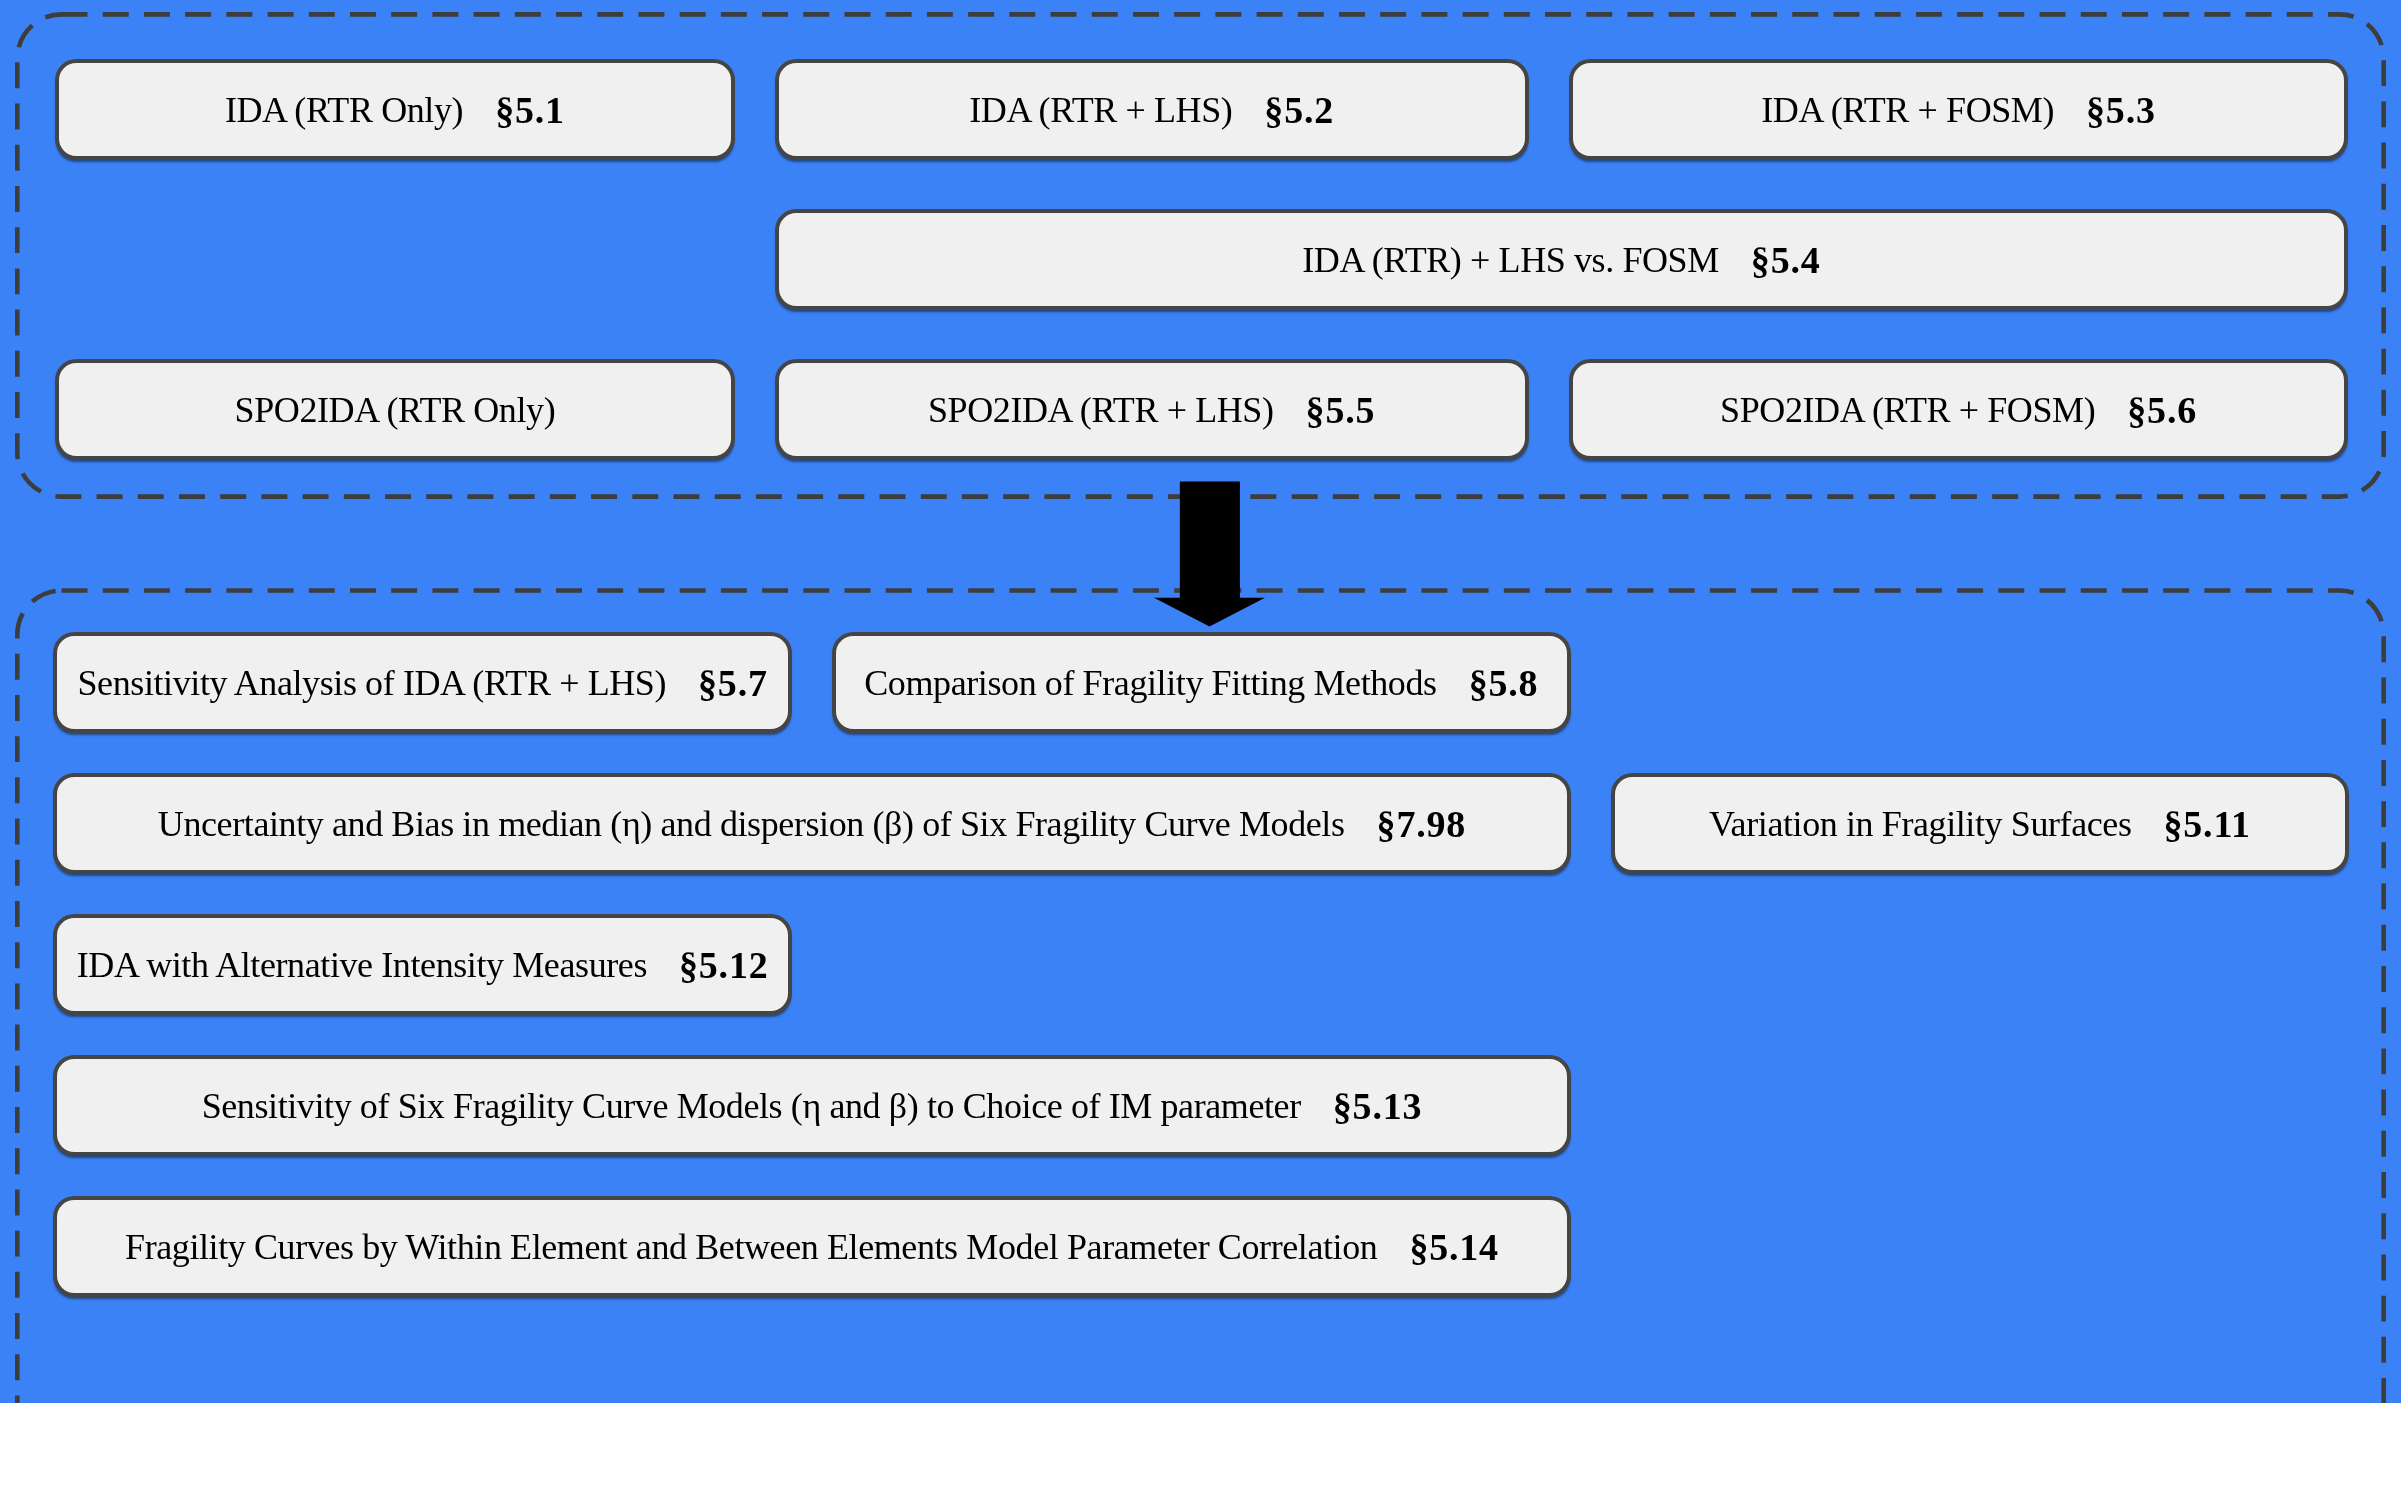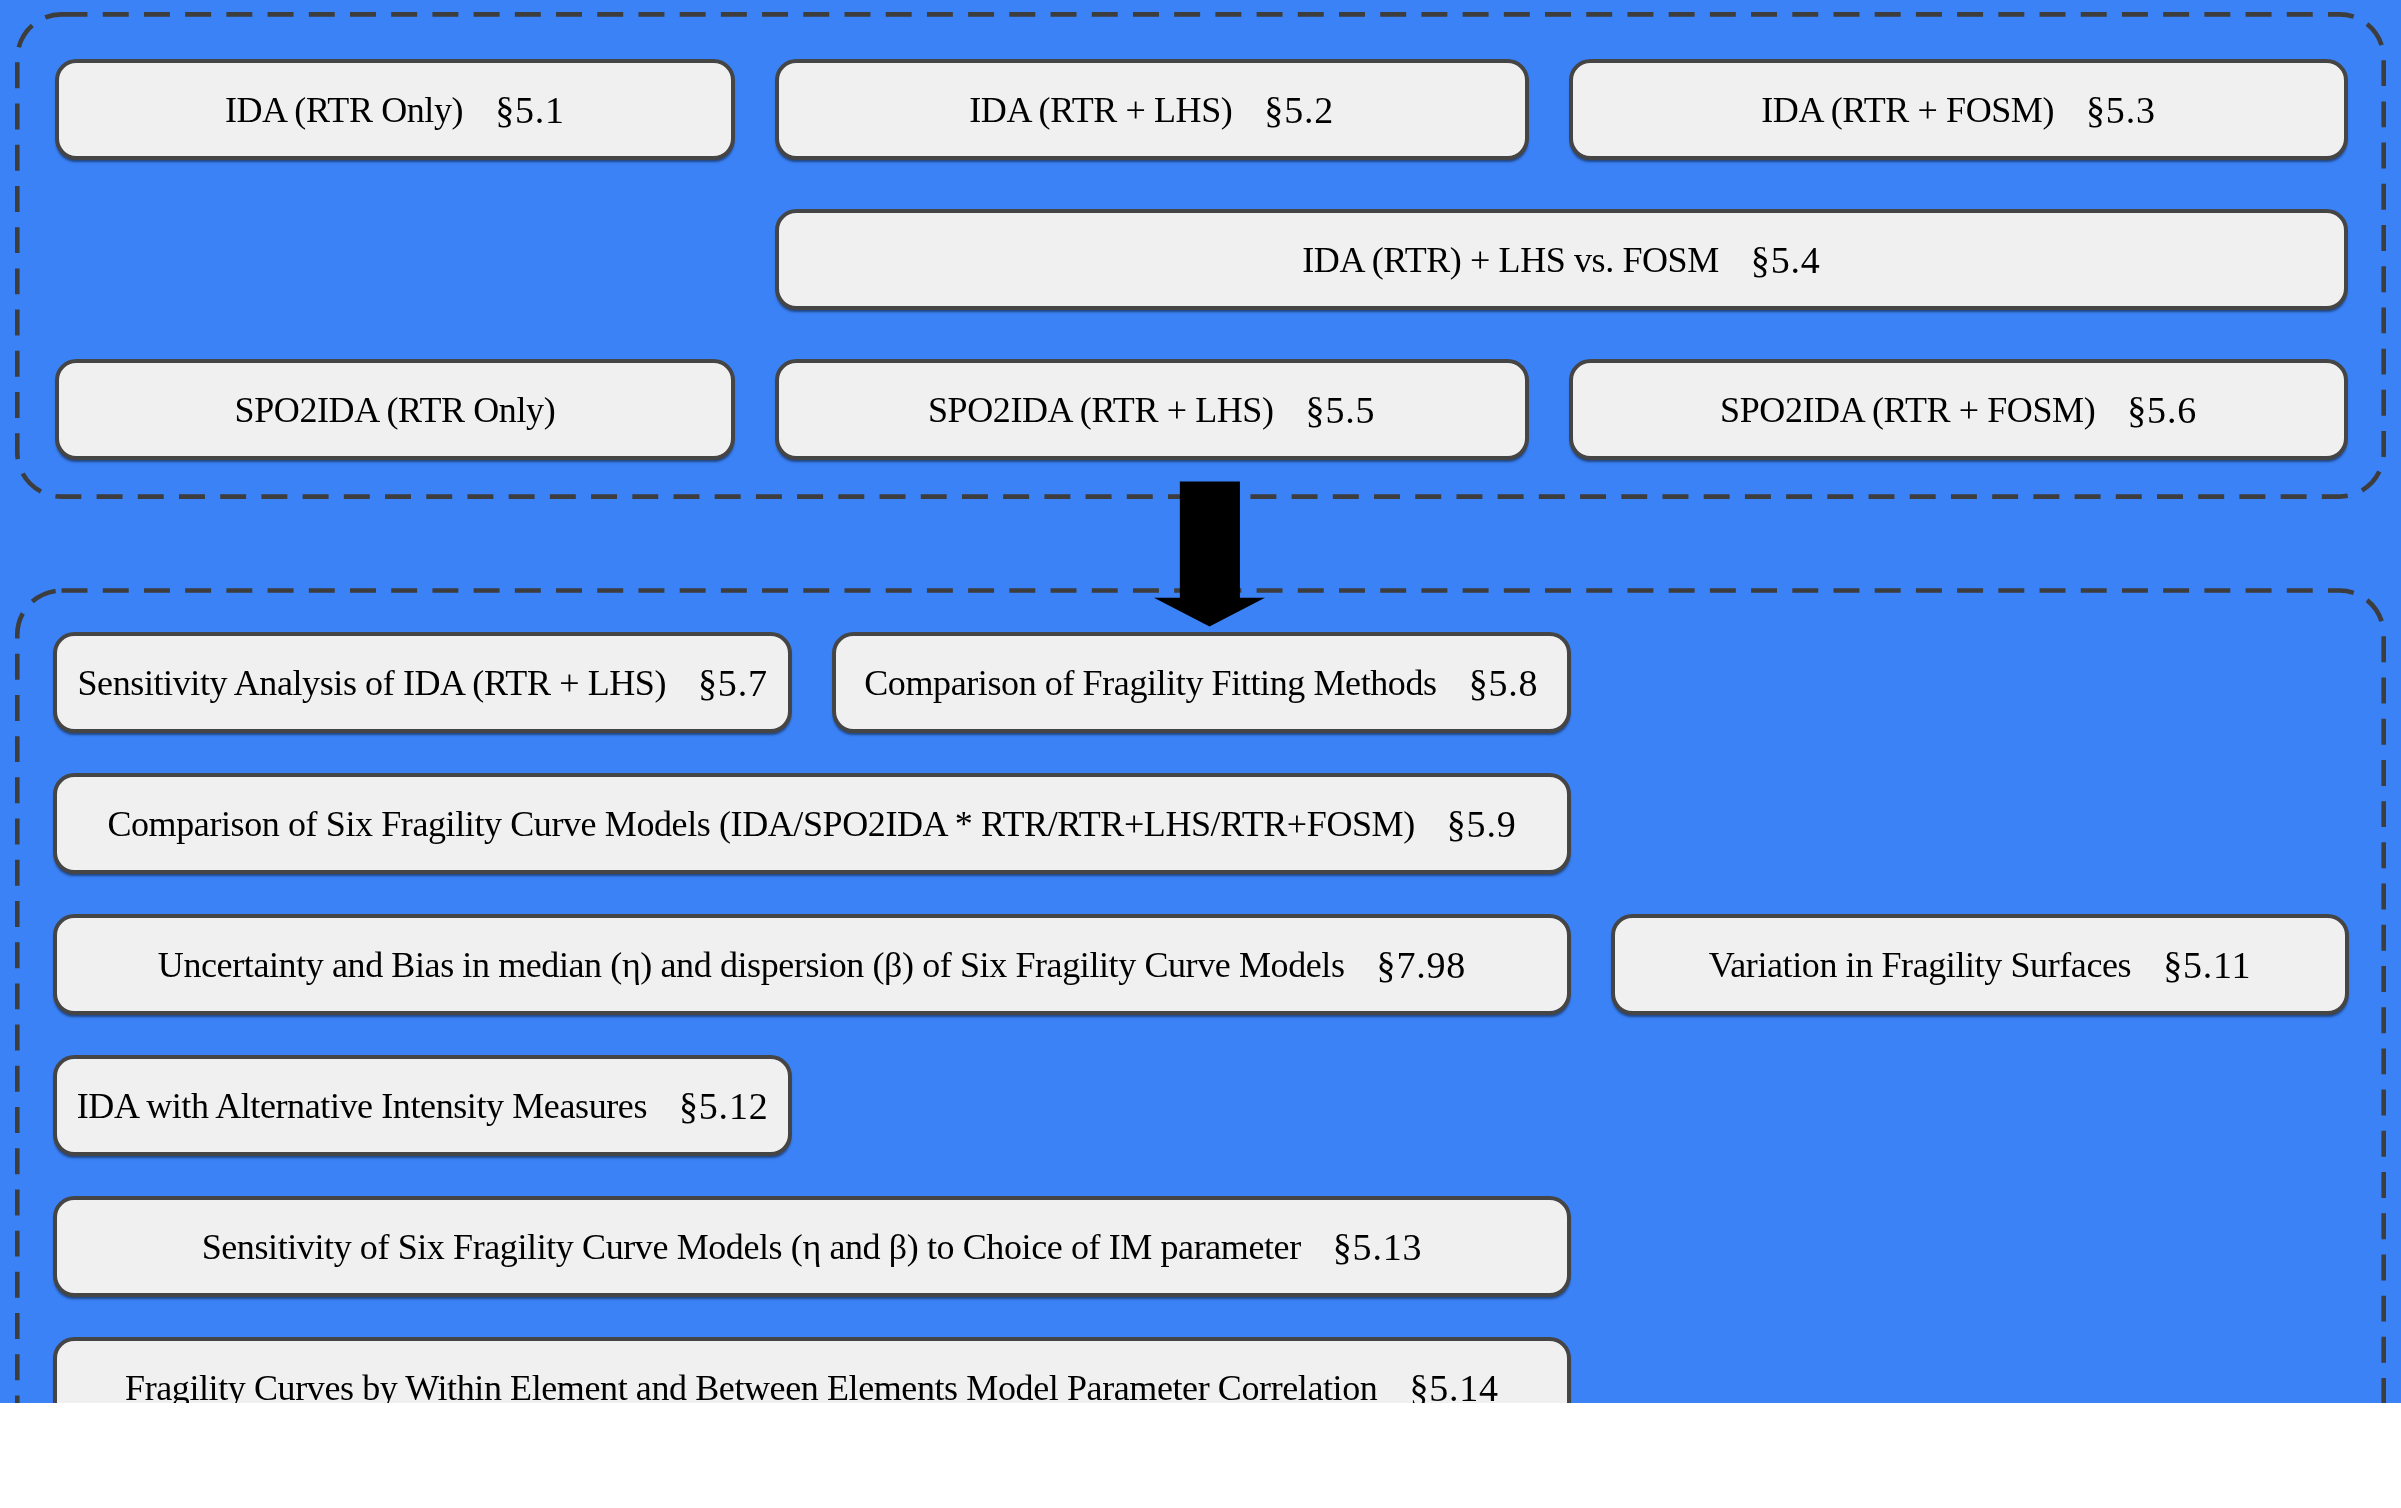--- a/index.html
+++ b/index.html
@@ -40,21 +40,21 @@
   .box {
     background:#f0f0f0;
     border:4.6px solid #454545;
     border-radius:21.4px;
     box-sizing:border-box;
     display:flex; align-items:center; justify-content:center;
     white-space:nowrap;
     box-shadow:0 3.1px 2.3px -1.5px rgba(0,0,0,0.45);
   }
   .lbl { font-size:36px; letter-spacing:-0.4px; }
-  .sec { font-size:38px; font-weight:400; margin-left:32px; letter-spacing:0.8px; }
+  .sec { font-size:38px; font-weight:700; margin-left:32px; letter-spacing:0.8px; }
   .sec:empty { display:none; margin:0; }
 
   .flow-arrow { position:absolute; left:1154px; top:481px; width:111px; height:146px; z-index:5; }
 </style>
 </head>
 <body>
 
 <div class="canvas">
 
   <div class="group top-group">
@@ -109,24 +109,20 @@
       <div class="bg">
         <div class="box">
           <span class="lbl">Sensitivity Analysis of IDA (RTR + LHS)</span>
           <span class="sec">§5.7</span>
         </div>
         <div class="box">
           <span class="lbl">Comparison of Fragility Fitting Methods</span>
           <span class="sec">§5.8</span>
         </div>
 
-        <div class="box b-full">
-          <span class="lbl">Comparison of Six Fragility Curve Models (IDA/SPO2IDA * RTR/RTR+LHS/RTR+FOSM)</span>
-          <span class="sec">§5.9</span>
-        </div>
 
         <div class="box b-full">
           <span class="lbl">Uncertainty and Bias in median (η) and dispersion (β) of Six Fragility Curve Models</span>
           <span class="sec">§7.98</span>
         </div>
 
         <div class="box">
           <span class="lbl">Variation in Fragility Surfaces</span>
           <span class="sec">§5.11</span>
         </div>

